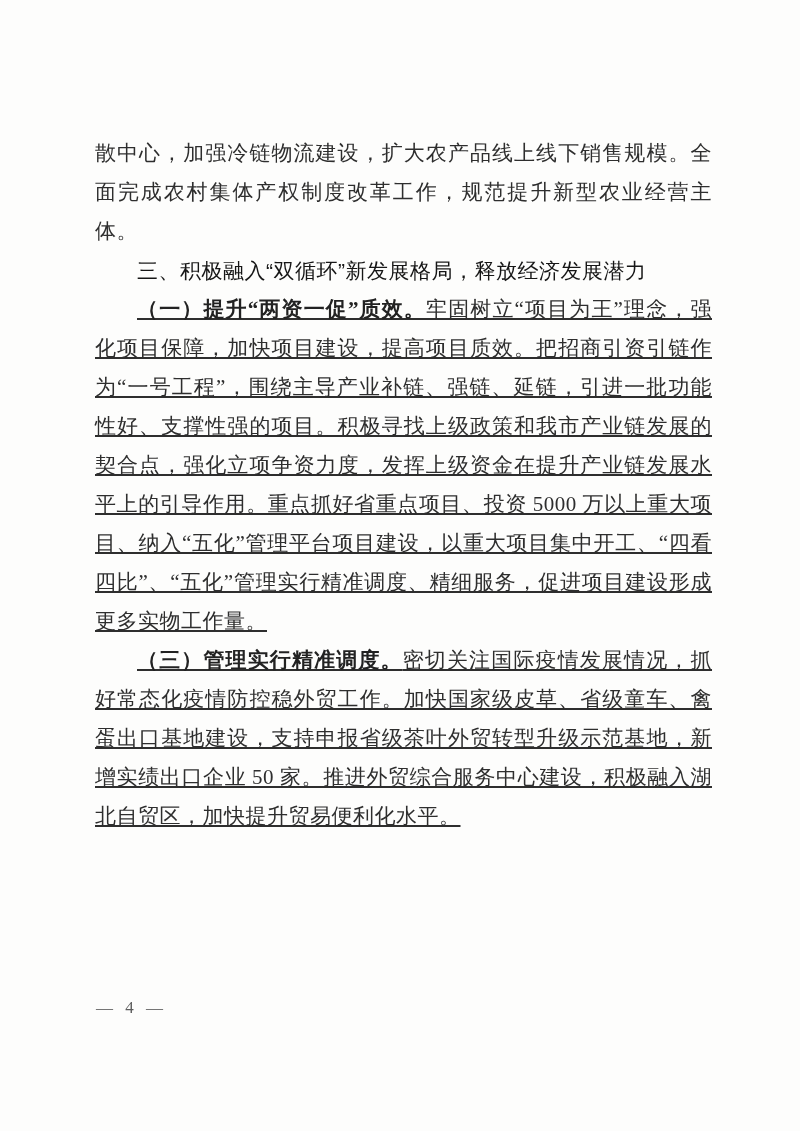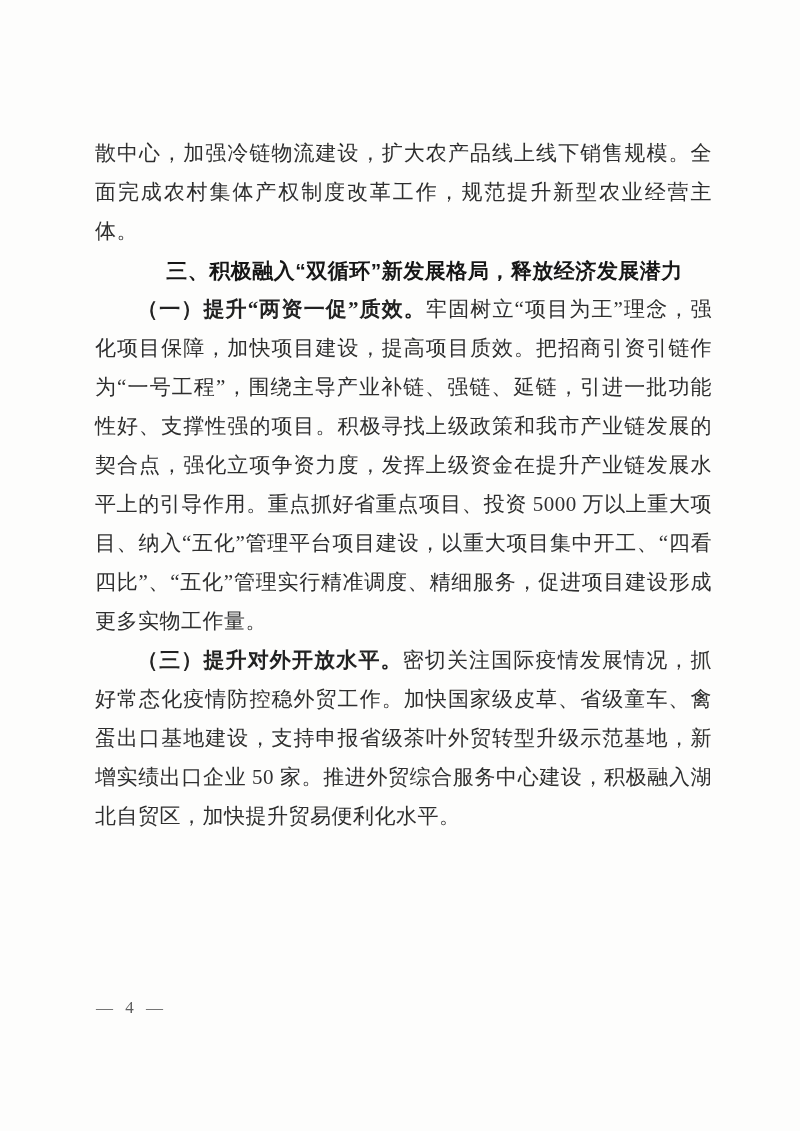--- a/index.html
+++ b/index.html
@@ -24,31 +24,32 @@
     color: #2e2e2e;
     text-align: justify;
     letter-spacing: 0.5px;
     margin: 0;
   }
   .doc-text.continuation {
     text-indent: 0;
   }
   .doc-text.indented {
     text-indent: 2em;
+    text-decoration: underline;
   }
   .section-heading {
     font-family: "Liberation Sans", "DejaVu Sans", sans-serif;
-    font-weight: 700;
+    font-weight: 400;
     font-size: 21px;
     line-height: 39px;
     color: #161616;
     text-indent: 2em;
     letter-spacing: 0.5px;
     margin: 0;
-    text-align: center;
+    text-align: left;
   }
   .para-lead {
     font-weight: 700;
     color: #222222;
   }
   .page-footer {
     position: absolute;
     left: 96px;
     top: 998px;
     font-family: "Liberation Serif", "DejaVu Serif", serif;
@@ -62,17 +63,17 @@
 
 <div class="page">
 
   <p class="doc-text continuation">散中心，加强冷链物流建设，扩大农产品线上线下销售规模。全面完成农村集体产权制度改革工作，规范提升新型农业经营主体。</p>
 
   <h2 class="section-heading">三、积极融入“双循环”新发展格局，释放经济发展潜力</h2>
 
   <p class="doc-text indented"><span class="para-lead">（一）提升“两资一促”质效。</span><span>牢固树立“项目为王”理念，强化项目保障，加快项目建设，提高项目质效。把招商引资引链作为“一号工程”，围绕主导产业补链、强链、延链，引进一批功能性好、支撑性强的项目。积极寻找上级政策和我市产业链发展的契合点，强化立项争资力度，发挥上级资金在提升产业链发展水平上的引导作用。重点抓好省重点项目、投资 5000 万以上重大项目、纳入“五化”管理平台项目建设，以重大项目集中开工、“四看四比”、“五化”管理实行精准调度、精细服务，促进项目建设形成更多实物工作量。</span></p>
 
 
-  <p class="doc-text indented"><span class="para-lead">（三）提升对外开放水平。</span><span>密切关注国际疫情发展情况，抓好常态化疫情防控稳外贸工作。加快国家级皮草、省级童车、禽蛋出口基地建设，支持申报省级茶叶外贸转型升级示范基地，新增实绩出口企业 50 家。推进外贸综合服务中心建设，积极融入湖北自贸区，加快提升贸易便利化水平。</span></p>
+  <p class="doc-text indented"><span class="para-lead">（三）管理实行精准调度。</span><span>密切关注国际疫情发展情况，抓好常态化疫情防控稳外贸工作。加快国家级皮草、省级童车、禽蛋出口基地建设，支持申报省级茶叶外贸转型升级示范基地，新增实绩出口企业 50 家。推进外贸综合服务中心建设，积极融入湖北自贸区，加快提升贸易便利化水平。</span></p>
 
   <div class="page-footer">— 4 —</div>
 
 </div>
 
 </body></html>

